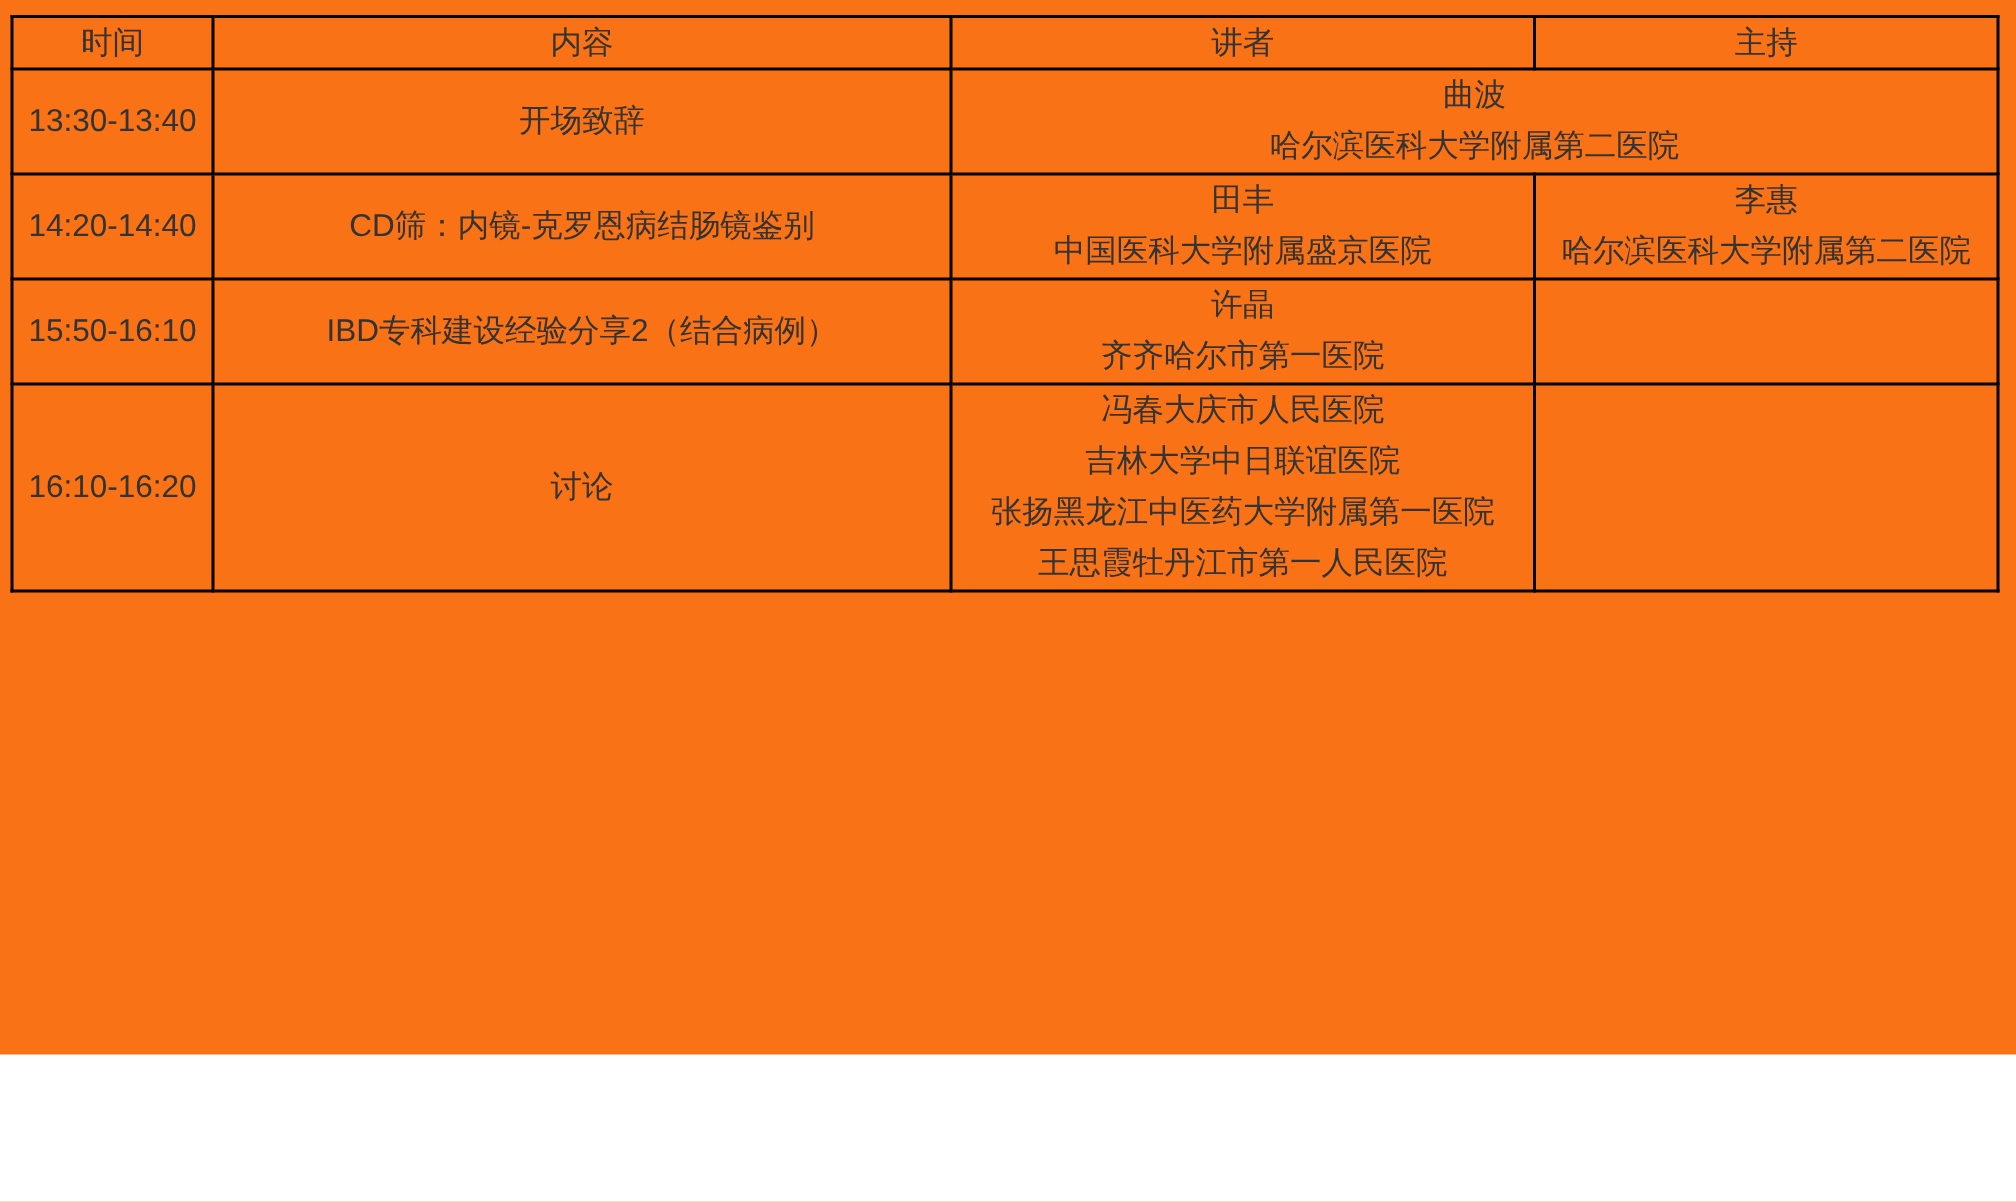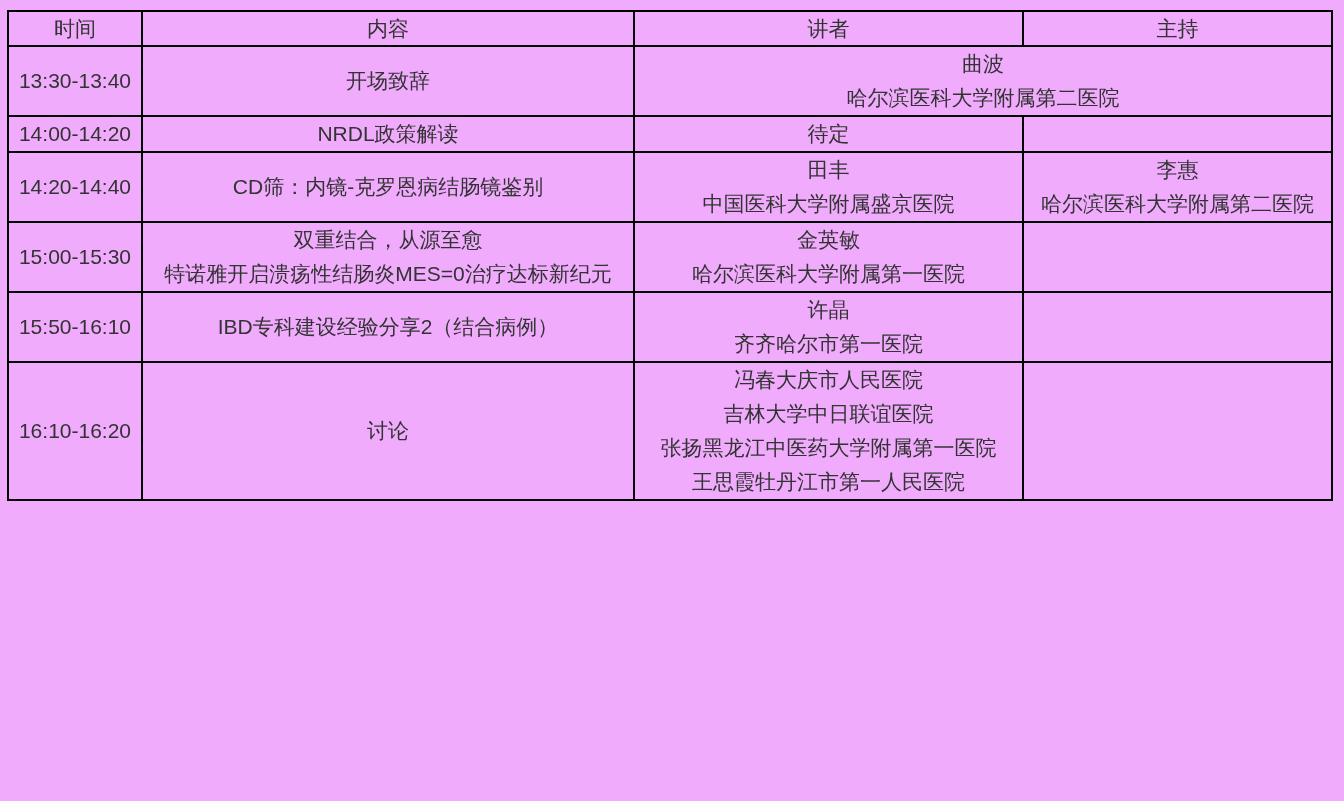--- a/index.html
+++ b/index.html
@@ -6,22 +6,22 @@
     margin: 0;
     padding: 0;
     background: #ffffff;
     width: 1344px;
     height: 801px;
     font-family: "Liberation Sans", sans-serif;
   }
   .page {
     position: relative;
     width: 1344px;
-    height: 801px;
-    background: #f0abfc;
+    height: 703px;
+    background: #f97316;
     overflow: hidden;
   }
   table.schedule {
     position: absolute;
     left: 7px;
     top: 10px;
     width: 1324px;
     border-collapse: collapse;
     table-layout: fixed;
     color: #333333;
@@ -79,54 +79,32 @@
           <td>13:30-13:40</td>
           <td>
             <div class="cell-line">开场致辞</div>
           </td>
           <td colspan="2">
             <div class="cell-line">曲波</div>
             <div class="cell-line">哈尔滨医科大学附属第二医院</div>
           </td>
         </tr>
         <tr>
-          <td>14:00-14:20</td>
-          <td>
-            <div class="cell-line">NRDL政策解读</div>
-          </td>
-          <td>
-            <div class="cell-line">待定</div>
-          </td>
-          <td class="empty-cell"></td>
-        </tr>
-        <tr>
           <td>14:20-14:40</td>
           <td>
             <div class="cell-line">CD筛：内镜-克罗恩病结肠镜鉴别</div>
           </td>
           <td>
             <div class="cell-line">田丰</div>
             <div class="cell-line">中国医科大学附属盛京医院</div>
           </td>
           <td>
             <div class="cell-line">李惠</div>
             <div class="cell-line">哈尔滨医科大学附属第二医院</div>
           </td>
-        </tr>
-        <tr>
-          <td>15:00-15:30</td>
-          <td>
-            <div class="cell-line">双重结合，从源至愈</div>
-            <div class="cell-line">特诺雅开启溃疡性结肠炎MES=0治疗达标新纪元</div>
-          </td>
-          <td>
-            <div class="cell-line">金英敏</div>
-            <div class="cell-line">哈尔滨医科大学附属第一医院</div>
-          </td>
-          <td class="empty-cell"></td>
         </tr>
         <tr>
           <td>15:50-16:10</td>
           <td>
             <div class="cell-line">IBD专科建设经验分享2（结合病例）</div>
           </td>
           <td>
             <div class="cell-line">许晶</div>
             <div class="cell-line">齐齐哈尔市第一医院</div>
           </td>

